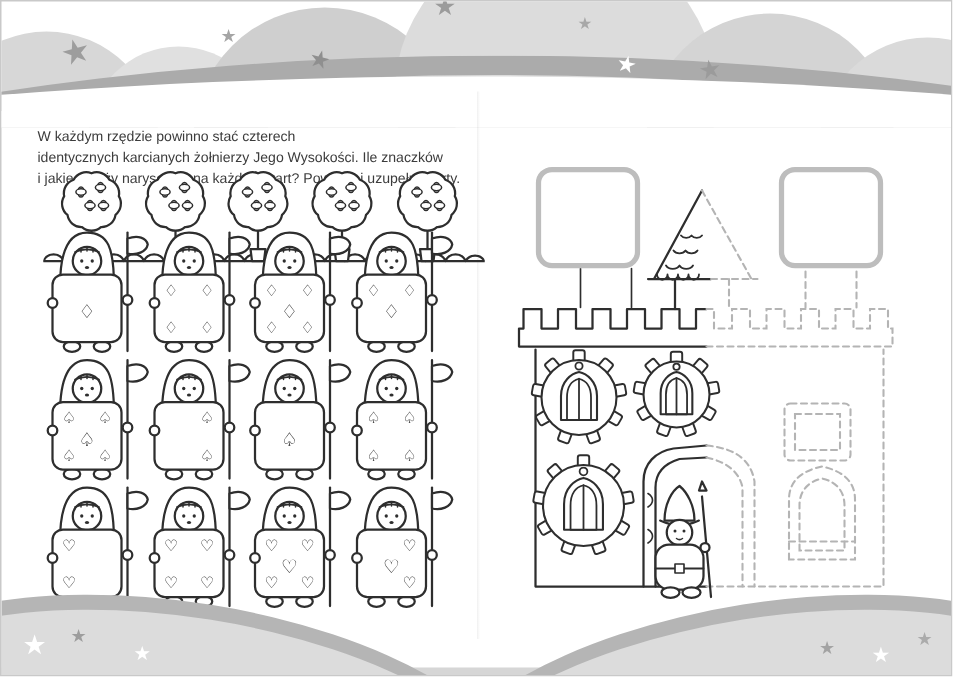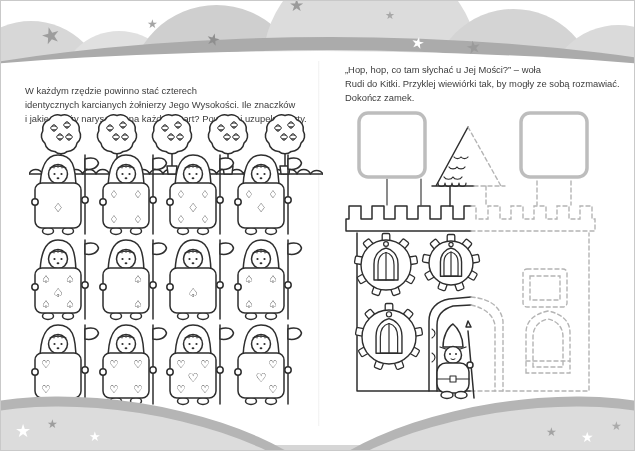--- a/index.html
+++ b/index.html
@@ -59,23 +59,20 @@
     <div class="star" style="left:205px;top:31px;font-size:16px;color:#8f8f8f;transform:rotate(14deg);">★</div>
     <div class="star" style="left:288px;top:-4px;font-size:17px;color:#9b9b9b;">★</div>
     <div class="star" style="left:384px;top:9px;font-size:11px;color:#a8a8a8;">★</div>
     <div class="star" style="left:410px;top:35px;font-size:15px;color:#ffffff;transform:rotate(12deg);">★</div>
     <div class="star" style="left:465px;top:38px;font-size:17px;color:#9b9b9b;transform:rotate(-10deg);">★</div>
   </div>
 
   <div class="instr instr-left">W każdym rzędzie powinno stać czterech
 identycznych karcianych żołnierzy Jego Wysokości. Ile znaczków
 i jakie należy narysować na każdej z kart? Powiedz i uzupełnij karty.</div>
-  <div class="instr instr-right">„Hop, hop, co tam słychać u Jej Mości?” – woła
-Rudi do Kitki. Przyklej wiewiórki tak, by mogły ze sobą rozmawiać.
-Dokończ zamek.</div>
 
   <div class="fold"></div>
 
   <svg id="left-art" width="294" height="306" viewBox="0 0 294 306">
       <g>
         <path stroke="#2e2e2e" stroke-width="1.5" fill="none" stroke-linecap="round" stroke-linejoin="round" d="M0,61 A7.3 7.3 0 0 1 13.4 61 A7.3 7.3 0 0 1 26.8 61 A7.3 7.3 0 0 1 40.2 61 A7.3 7.3 0 0 1 53.6 61 A7.3 7.3 0 0 1 67.0 61 A7.3 7.3 0 0 1 80.4 61 A7.3 7.3 0 0 1 93.8 61 A7.3 7.3 0 0 1 107.2 61 A7.3 7.3 0 0 1 120.6 61 A7.3 7.3 0 0 1 134.0 61 A7.3 7.3 0 0 1 147.4 61 A7.3 7.3 0 0 1 160.8 61 A7.3 7.3 0 0 1 174.2 61 A7.3 7.3 0 0 1 187.6 61 A7.3 7.3 0 0 1 201.0 61 A7.3 7.3 0 0 1 214.4 61 A7.3 7.3 0 0 1 227.8 61 A7.3 7.3 0 0 1 241.2 61 A7.3 7.3 0 0 1 254.6 61 A7.3 7.3 0 0 1 268.0 61 A7.3 7.3 0 0 1 281.4 61 A7.3 7.3 0 0 1 294.0 61"></path>
         <path stroke="#2e2e2e" stroke-width="1.5" fill="none" stroke-linecap="round" stroke-linejoin="round" d="M0,61 L294,61"></path>
         <g>
           <path stroke="#2e2e2e" stroke-width="1.5" fill="none" stroke-linecap="round" stroke-linejoin="round" d="M32,39.5 L32,53"></path>
           <path stroke="#2e2e2e" stroke-width="1.5" fill="#fff" stroke-linecap="round" stroke-linejoin="round" d="M27,53 L37,53 L36,61 L28,61 Z"></path>

